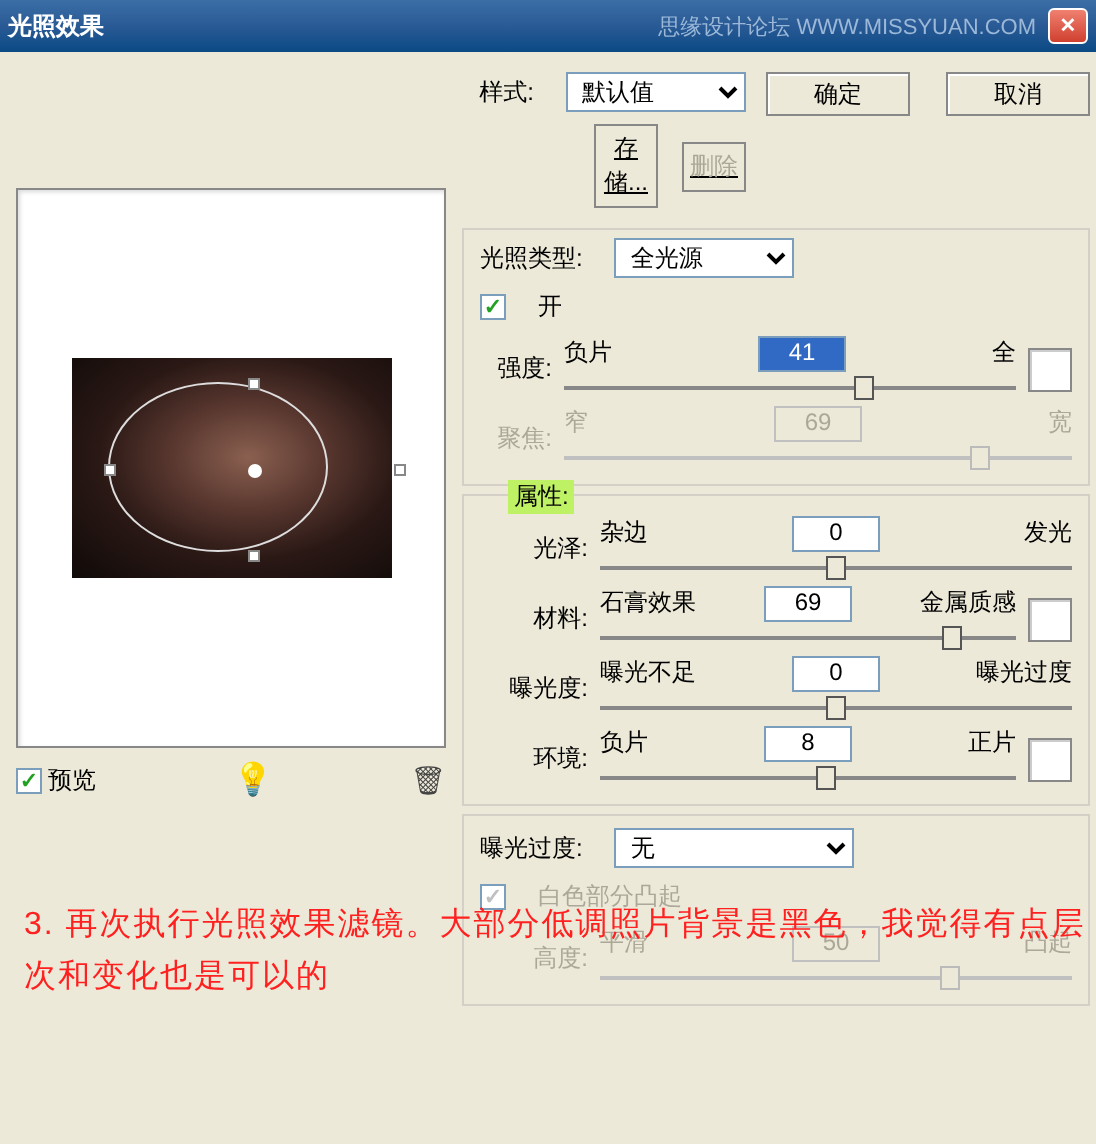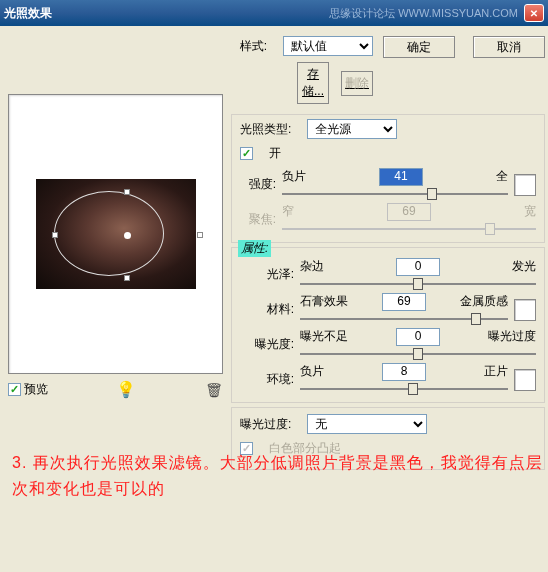--- a/index.html
+++ b/index.html
@@ -26,21 +26,21 @@
 .row { display: flex; align-items: center; gap: 16px; margin-bottom: 6px; }
 .label { width: 36px; text-align: right; }
 .label-wide { width: 54px; text-align: right; }
 select, input[type=text] { border: 1px solid #7b9ebd; background: #fff; height: 20px; padding: 1px 3px; }
 select { width: 90px; }
 .btn { width: 72px; height: 22px; border: 1px solid #888; background: #ece9d8; box-shadow: inset 1px 1px #fff; }
 .btn-nav { flex: 1; text-align: center; padding: 3px 0; border: 1px solid #888; background: #ece9d8; }
 .btn-nav.disabled { color: #aca899; }
 .btns-col { display: flex; flex-direction: row; gap: 18px; }
 fieldset { border: 1px solid #d4d0c8; border-top: 1px solid #d4d0c8; padding: 8px 8px 6px; position: relative; }
-.fs-label { position: absolute; top: -8px; left: 6px; background: #5eead4; padding: 0 3px; color: #000; font-style: italic; }
+.fs-label { position: absolute; top: -8px; left: 22px; background: #bef264; padding: 0 3px; color: #000; }
 .slider-row { display: flex; align-items: center; gap: 6px; margin: 2px 0 0; }
 .slider-labels { display: flex; justify-content: space-between; font-size: 11px; }
 .slider-wrap { flex: 1; display: flex; flex-direction: column; }
 .numbox { width: 44px; height: 18px; border: 1px solid #7b9ebd; text-align: center; background: #fff; }
 .numbox.hl { background: #316ac5; color: #ffffff; }
 .numbox.dis { background: #ece9d8; color: #aca899; border-color: #c0c0c0; }
 .slider { position: relative; height: 14px; margin-top: 1px; }
 .track { position: absolute; left: 0; right: 0; top: 6px; height: 2px; background: #888; }
 .thumb { position: absolute; top: 1px; width: 10px; height: 12px; background: #ece9d8; border: 1px solid #555; }
 .swatch { width: 22px; height: 22px; background: #fff; border: 1px solid #888; box-shadow: inset 1px 1px #ccc; }
@@ -202,17 +202,31 @@
 
     <fieldset>
       <div class="row" style="margin-top:-2px;">
         <span>曝光过度:</span>
         <select style="width:120px"><option>无</option></select>
       </div>
       <label class="row disabled-text">
         <span class="checkbox" style="color:#c0c0c0">✓</span>
         <span>白色部分凸起</span>
       </label>
+      <div class="slider-row disabled-text">
+        <span class="label-wide">高度:</span>
+        <div class="slider-wrap">
+          <div class="slider-labels">
+              <span>平滑</span>
+              <span class="numbox dis">50</span>
+              <span>凸起</span>
+            </div>
+          <div class="slider">
+              <div class="track" style="background:#c0c0c0"></div>
+              <div class="thumb" style="left:72%;border-color:#bbb"></div>
+            </div>
+        </div>
+      </div>
     </fieldset>
   </div>
 </div>
 
 <div class="annotation">3. 再次执行光照效果滤镜。大部分低调照片背景是黑色，我觉得有点层次和变化也是可以的</div>
 
 </body></html>

